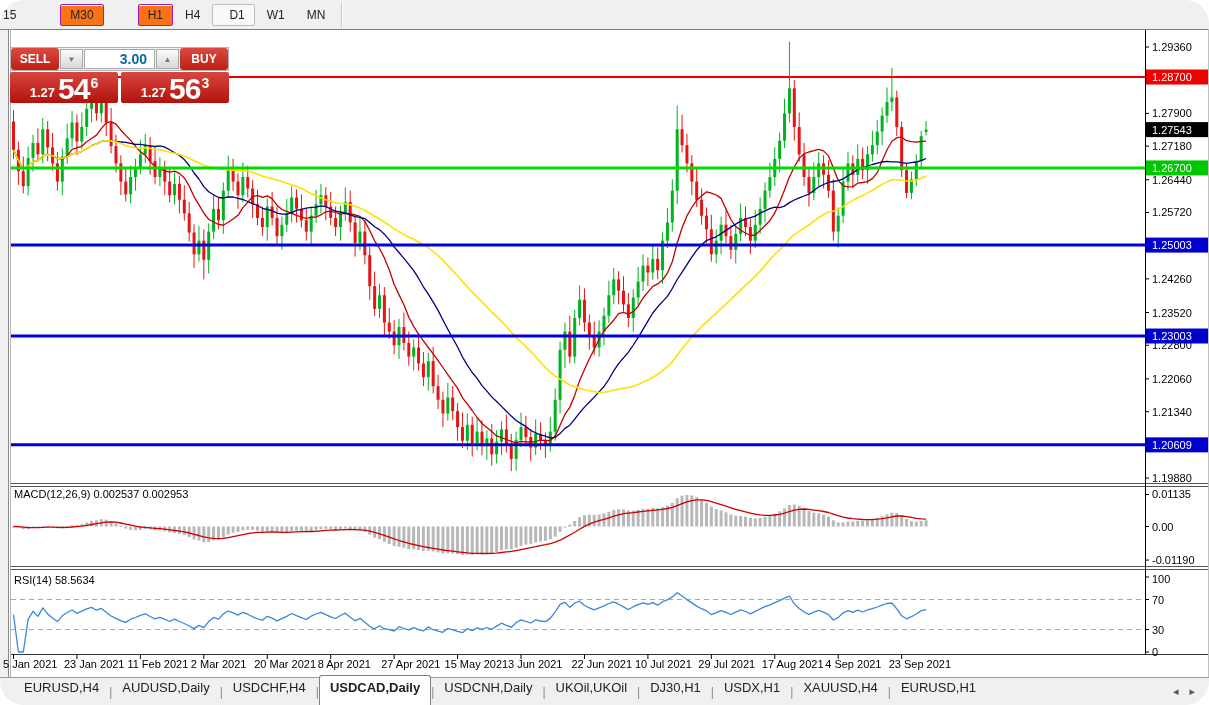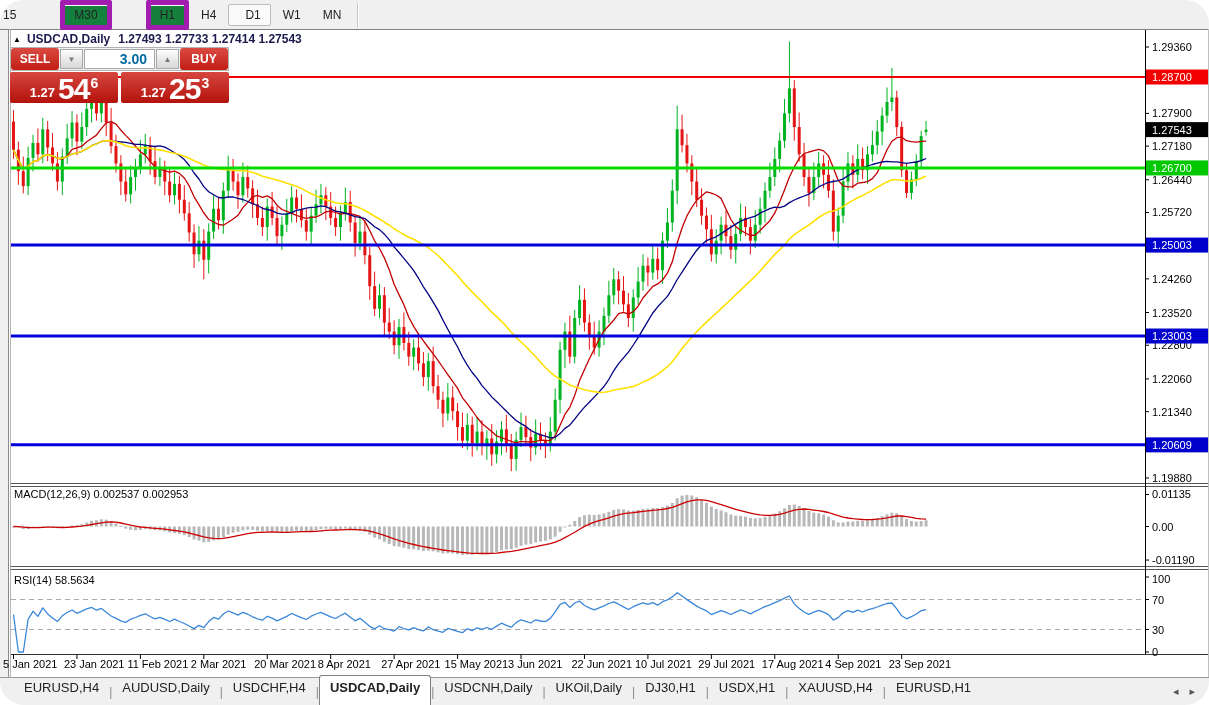--- a/index.html
+++ b/index.html
@@ -3,21 +3,21 @@
 <meta charset="utf-8">
 <style>
   html,body{margin:0;padding:0;background:#fff;}
   .screen{position:relative;width:1209px;height:705px;overflow:hidden;
           font-family:"Liberation Sans",sans-serif;background:#fff;border-radius:24px;}
   
   .toolbar{position:absolute;top:0;left:0;width:1209px;height:29px;background:#f0f0f0;
            display:flex;align-items:center;z-index:4;}
   .tf{font-size:12px;color:#222;padding:3px 9px;margin:0 1px;border:1px solid transparent;
       border-radius:2px;line-height:14px;}
-  .tf.raised{border:5px solid #a21caf;background:#15803d;box-shadow:inset 0 1px 0 #ffffff;margin-left:33px;}
+  .tf.raised{border:1px solid #a21caf;background:#f97316;box-shadow:inset 0 1px 0 #ffffff;margin-left:33px;}
   .tf.active{border:1px solid #bcbcbc;background:#fafafa;padding-left:16px;}
   .tf.clipped{margin-left:-7px;}
   .tb-sep{width:1px;height:24px;background:#c4c4c4;box-shadow:1px 0 0 #ffffff;margin:0 5px;}
   
   .title{position:absolute;top:32px;left:13px;z-index:3;font-size:12px;font-weight:bold;
          color:#1b1b4e;white-space:nowrap;}
   .title .tri{font-size:8px;color:#000;margin-right:6px;vertical-align:1px;}
   .title .ohlc{margin-left:8px;}
   
   .widget{position:absolute;top:47px;left:10px;width:219px;z-index:3;}
@@ -726,58 +726,55 @@
       <line x1="774.78" y1="654.5" x2="774.78" y2="659" stroke="#000000"></line>
       <text x="761.78" y="668" font-size="11" fill="#000000">17 Aug 2021</text>
       <line x1="838.22" y1="654.5" x2="838.22" y2="659" stroke="#000000"></line>
       <text x="825.22" y="668" font-size="11" fill="#000000">4 Sep 2021</text>
       <line x1="901.66" y1="654.5" x2="901.66" y2="659" stroke="#000000"></line>
       <text x="888.66" y="668" font-size="11" fill="#000000">23 Sep 2021</text>
       <text x="14" y="498" font-size="11" fill="#000000">MACD(12,26,9) 0.002537 0.002953</text>
       <text x="14" y="584" font-size="11" fill="#000000">RSI(14) 58.5634</text>
     </svg>
 
-  <div class="title">
-    <span class="tri">▲</span><span>USDCAD,Daily</span><span class="ohlc">1.27493 1.27733 1.27414 1.27543</span>
-  </div>
 
   <div class="widget">
     <div class="w-row1">
       <div class="btn-trade">SELL</div>
       <div class="spin">▼</div>
       <div class="vol">3.00</div>
       <div class="spin">▲</div>
       <div class="btn-trade">BUY</div>
     </div>
     <div class="w-row2">
       <div class="price-box">
         <span class="pb-small">1.27</span>
         <span class="pb-big">54</span>
         <span class="pb-sup">6</span>
       </div>
       <div class="price-box">
         <span class="pb-small">1.27</span>
-        <span class="pb-big">25</span>
+        <span class="pb-big">56</span>
         <span class="pb-sup">3</span>
       </div>
     </div>
   </div>
 
   <div class="tabbar" id="tabbar">
       <span class="tab">EURUSD,H4</span>
       <span class="tab-sep">|</span>
       <span class="tab">AUDUSD,Daily</span>
       <span class="tab-sep">|</span>
       <span class="tab">USDCHF,H4</span>
       <span class="tab-sep">|</span>
       <span class="tab active">USDCAD,Daily</span>
       <span class="tab-sep">|</span>
       <span class="tab">USDCNH,Daily</span>
       <span class="tab-sep">|</span>
-      <span class="tab">UKOil,Daily</span>
+      <span class="tab">UKOil,UKOil</span>
       <span class="tab-sep">|</span>
       <span class="tab">DJ30,H1</span>
       <span class="tab-sep">|</span>
       <span class="tab">USDX,H1</span>
       <span class="tab-sep">|</span>
       <span class="tab">XAUUSD,H4</span>
       <span class="tab-sep">|</span>
       <span class="tab">EURUSD,H1</span>
       <span class="tab-nav">◂ ▸</span>
     </div>

